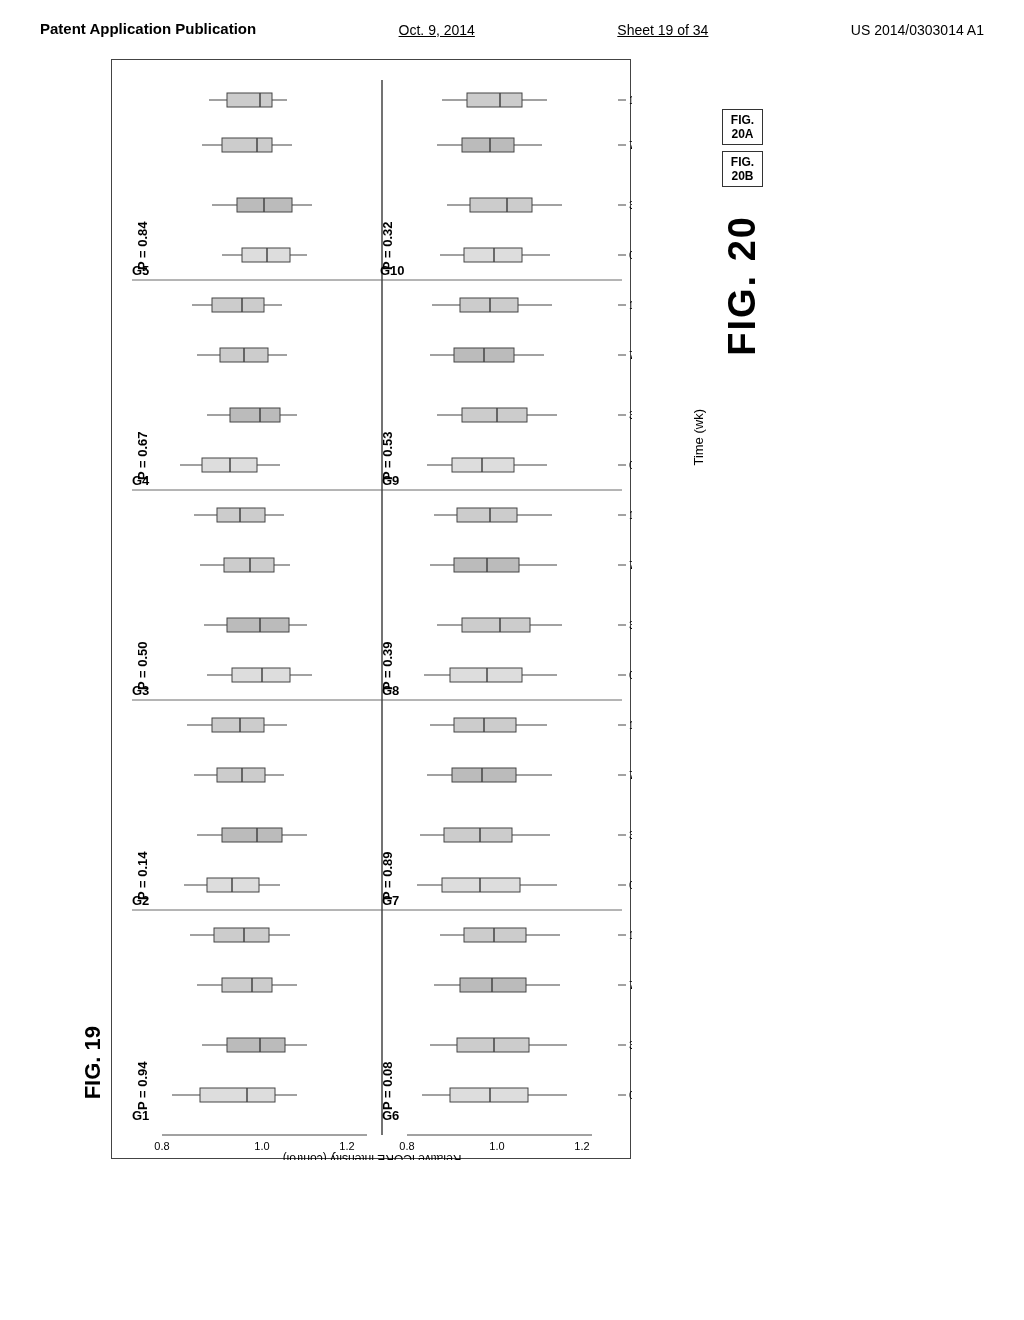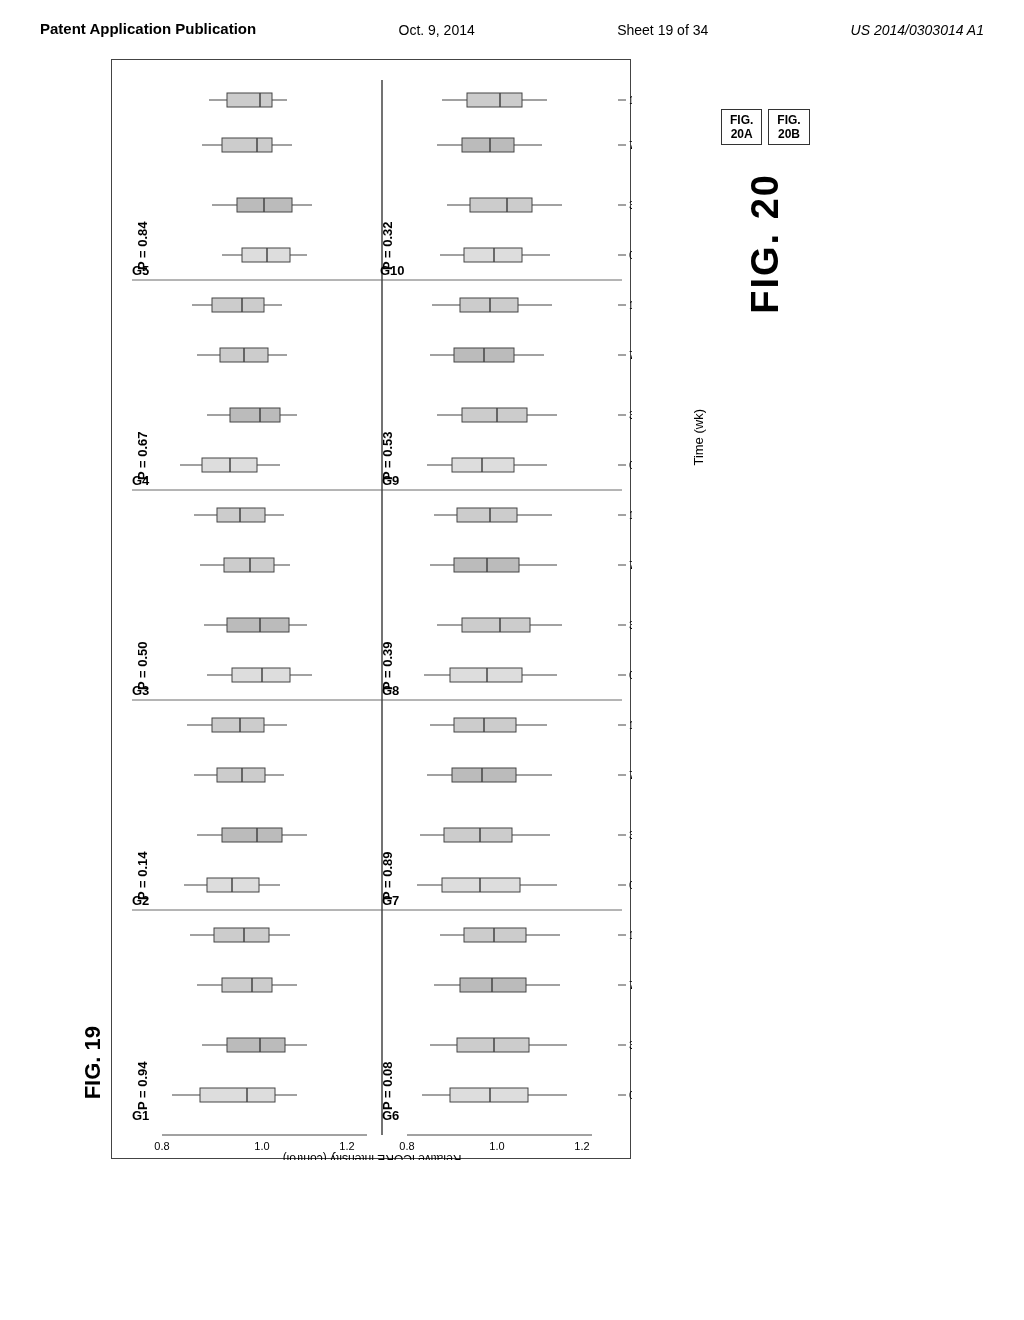--- a/index.html
+++ b/index.html
@@ -20,25 +20,25 @@
       padding: 18px 40px 0 40px;
     }
     .header-left {
       font-size: 15px;
       font-weight: bold;
       line-height: 1.4;
     }
     .header-center {
       font-size: 14px;
       padding-top: 4px;
+      text-decoration: underline;
     }
     .header-right {
       font-size: 14px;
       padding-top: 4px;
-      font-style: italic;
     }
   </style>
 </head>
 <body>
 
 <div class="header">
   <div class="header-left">Patent Application Publication</div>
   <div class="header-center">Oct. 9, 2014</div>
   <div class="header-center">Sheet 19 of 34</div>
   <div class="header-right">US 2014/0303014 A1</div>
@@ -396,21 +396,21 @@
     </svg>
 
   </div>
 
   <div style="display:flex; flex-direction:column; align-items:flex-start; margin-left:50px; height:1100px; position:relative;">
 
     <div style="writing-mode:vertical-rl; transform:rotate(180deg); font-size:13px; position:absolute; left:10px; top:350px; white-space:nowrap;">Time (wk)</div>
 
     <div style="margin-left:40px; margin-top:50px; display:flex; flex-direction:column; align-items:center; gap:8px;">
 
-      <div style="display:flex; flex-direction:row; gap:6px; margin-bottom:10px;">
+      <div style="display:flex; flex-direction:column; gap:6px; margin-bottom:10px;">
         <div style="border:1.5px solid #333; padding:3px 8px; font-size:12px; font-weight:bold; text-align:center; white-space:pre-line;">FIG.
 20A</div>
         <div style="border:1.5px solid #333; padding:3px 8px; font-size:12px; font-weight:bold; text-align:center; white-space:pre-line;">FIG.
 20B</div>
       </div>
 
       <div style="writing-mode:vertical-rl; transform:rotate(180deg); font-size:38px; font-weight:bold; letter-spacing:2px; margin-top:10px;">FIG. 20</div>
 
     </div>
 

